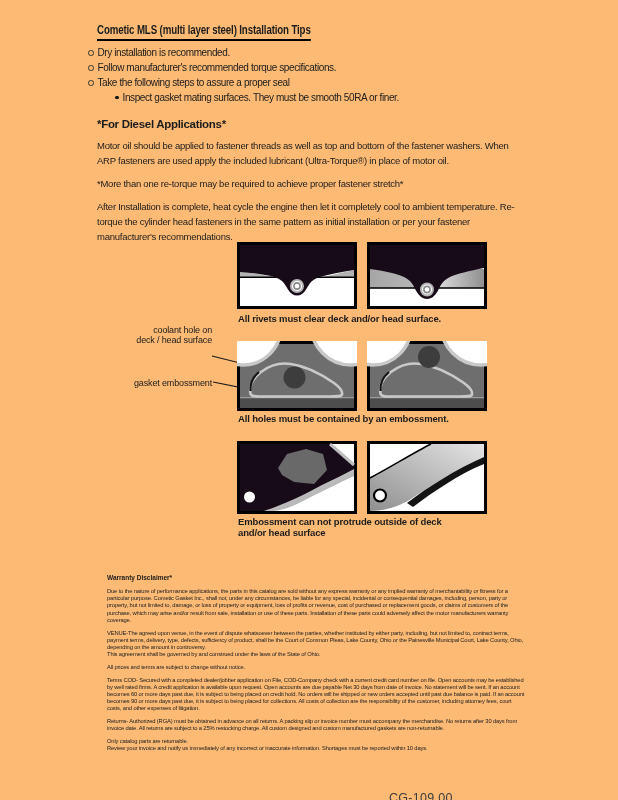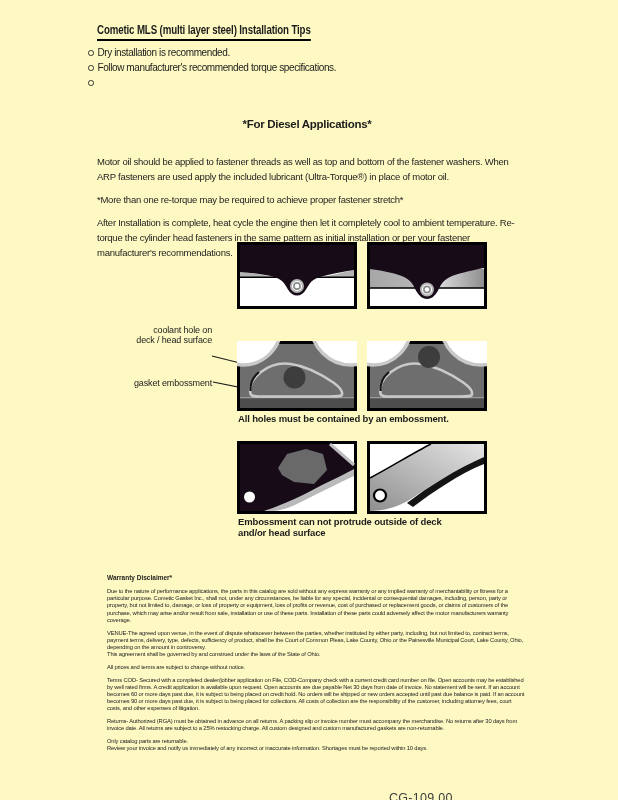--- a/index.html
+++ b/index.html
@@ -1,34 +1,34 @@
 <!DOCTYPE html>
 <html><head>
 <meta charset="utf-8">
 <style>
   html,body{margin:0;padding:0;background:#ffffff;}
-  .page{position:relative;width:618px;height:800px;background:#fef9c3;
+  .page{position:relative;width:618px;height:800px;background:#fdba74;
         font-family:"Liberation Sans",sans-serif;color:#1c1c1c;overflow:hidden;}
 
   
   .title{position:absolute;left:97px;top:22px;margin:0;font-size:13.5px;font-weight:bold;
          letter-spacing:-0.2px;border-bottom:2px solid #000;padding-bottom:2px;
          transform:scaleX(0.72);transform-origin:left top;white-space:nowrap;}
 
   
   .tips{position:absolute;left:88px;top:45px;width:432px;font-size:10px;letter-spacing:-0.4px;}
   .b-row{display:flex;line-height:15px;}
   .b-row.sub{padding-left:27px;}
   .marker-o{flex:none;width:3.5px;height:3.5px;border:1px solid #333;border-radius:50%;margin:5px 4px 0 0;}
   .marker-dot{flex:none;width:3.5px;height:3.5px;background:#111;border-radius:50%;margin:5.5px 4px 0 0;}
 
   
   .diesel{position:absolute;left:97px;top:117px;width:420px;font-size:9.5px;
           letter-spacing:-0.25px;line-height:15px;}
-  .d-head{font-size:11.5px;font-weight:bold;margin:0 0 22px;letter-spacing:-0.3px;text-align:center;}
+  .d-head{font-size:11.5px;font-weight:bold;margin:0 0 6px;letter-spacing:-0.3px;}
   .diesel p{margin:0 0 8px;}
 
   
   .dlabel{position:absolute;width:120px;text-align:center;font-size:13px;letter-spacing:0.4px;color:#111;margin-top:37px;}
   .panel{position:absolute;display:block;}
   .dcap{position:absolute;font-size:9.5px;font-weight:bold;letter-spacing:-0.15px;
         white-space:pre-line;line-height:11px;}
   .callout{position:absolute;left:98px;width:114px;font-size:9px;text-align:right;
            line-height:10px;letter-spacing:-0.15px;}
   .leader{position:absolute;left:206px;top:346px;}
@@ -51,20 +51,25 @@
     <div class="b-row">
       <span class="marker-o"></span>
       <span>Dry installation is recommended.</span>
     </div>
     <div class="b-row">
       <span class="marker-o"></span>
       <span>Follow manufacturer's recommended torque specifications.</span>
     </div>
     <div class="b-row">
       <span class="marker-o"></span>
+      <span>Take the following steps to assure a proper seal</span>
+    </div>
+    <div class="b-row sub">
+      <span class="marker-dot"></span>
+      <span>Inspect gasket mating surfaces.  They must be smooth 50RA or finer.</span>
     </div>
   </div>
 
   <div class="diesel">
     <div class="d-head">*For Diesel Applications*</div>
     <p>Motor oil should be applied to fastener threads as well as top and bottom of the fastener washers. When ARP fasteners are used apply the included lubricant (Ultra-Torque®) in place of motor oil.</p>
     <p>*More than one re-torque may be required to achieve proper fastener stretch*</p>
     <p>After Installation is complete, heat cycle the engine then let it completely cool to ambient temperature. Re-torque the cylinder head fasteners in the same pattern as initial installation or per your fastener manufacturer's recommendations.</p>
   </div>
 
@@ -94,20 +99,21 @@
     <rect x="1.5" y="1.5" width="117" height="64" fill="#ffffff" stroke="#000000" stroke-width="3"></rect>
     <rect x="3" y="27" width="114" height="19.5" fill="url(#gB)"></rect>
     <rect x="3" y="46.5" width="114" height="17.5" fill="#ffffff"></rect>
     <path d="M3 46 H48 M72 46 H117" stroke="#000000" stroke-width="1.6"></path>
     <path d="M3 3 H117 V26 C 102 29 90 31.5 82 35.5 C 75 39 73.5 44 70.5 49.5 C 67.5 54.5 64 57 60 57 C 56 57 52.5 54.5 49.5 49.5 C 46.5 44 45 39 38 35.5 C 30 31.5 17 29 3 27 Z" fill="#170b17"></path>
     <circle cx="60" cy="47.5" r="7" fill="#b5b5b5"></circle>
     <circle cx="60" cy="47.5" r="5" fill="#ffffff"></circle>
     <circle cx="60" cy="47.5" r="3.1" fill="#ffffff" stroke="#8a8a8a" stroke-width="1.6"></circle>
   </svg>
 
+  <div class="dcap" style="left:238px;top:313px">All rivets must clear deck and/or head surface.</div>
 
   <div class="dlabel" style="left:237px;top:328px">RIGHT</div>
   <div class="dlabel" style="left:367px;top:328px">WRONG</div>
 
   <div class="callout" style="top:325px">
     <div>coolant hole on</div>
     <div>deck / head surface</div>
   </div>
   <div class="callout" style="top:378px">gasket embossment</div>
 

